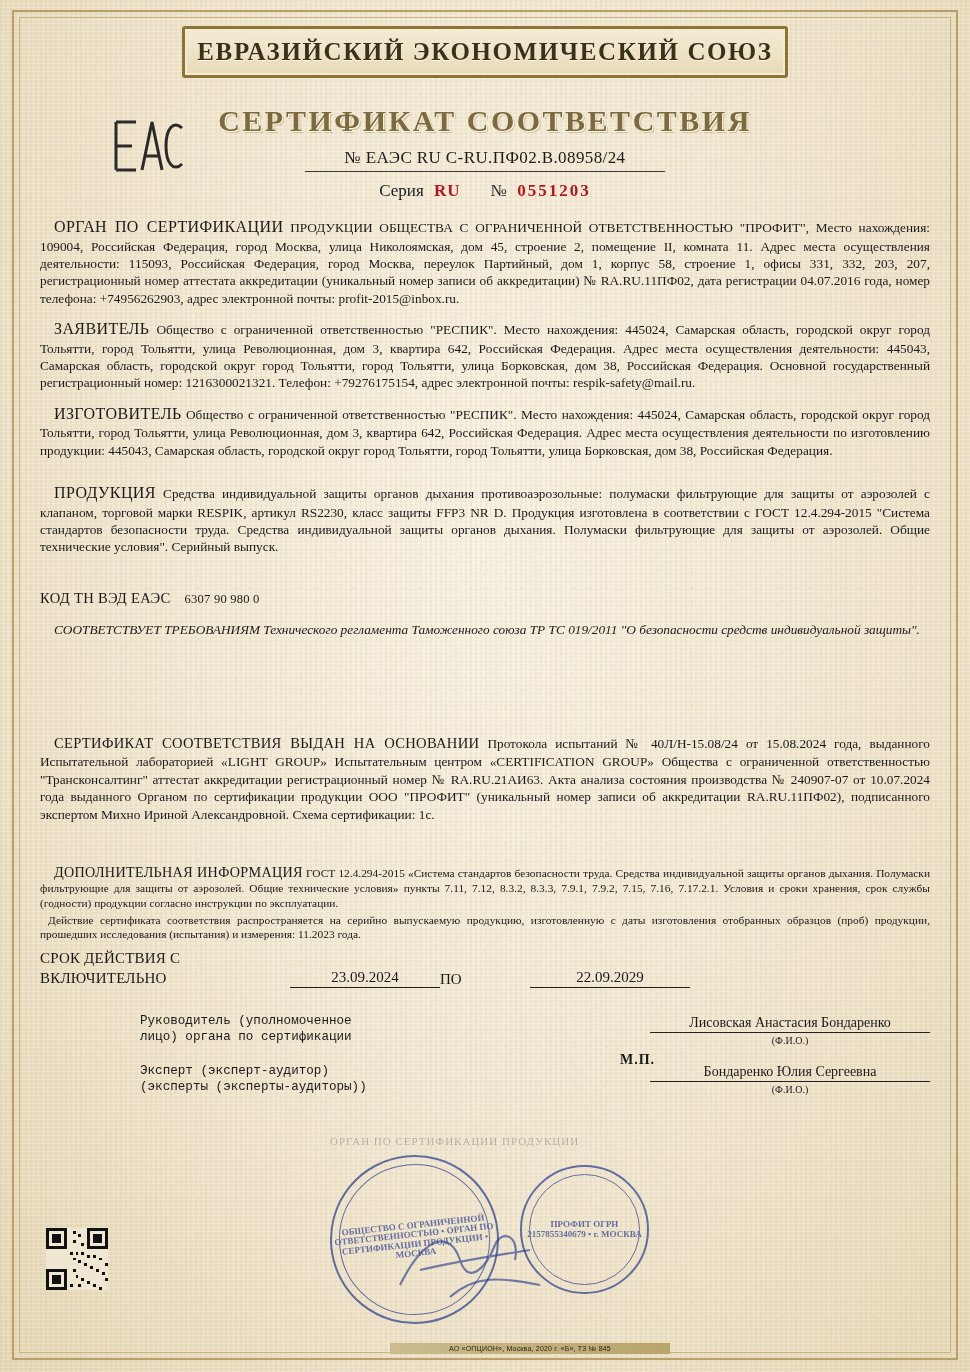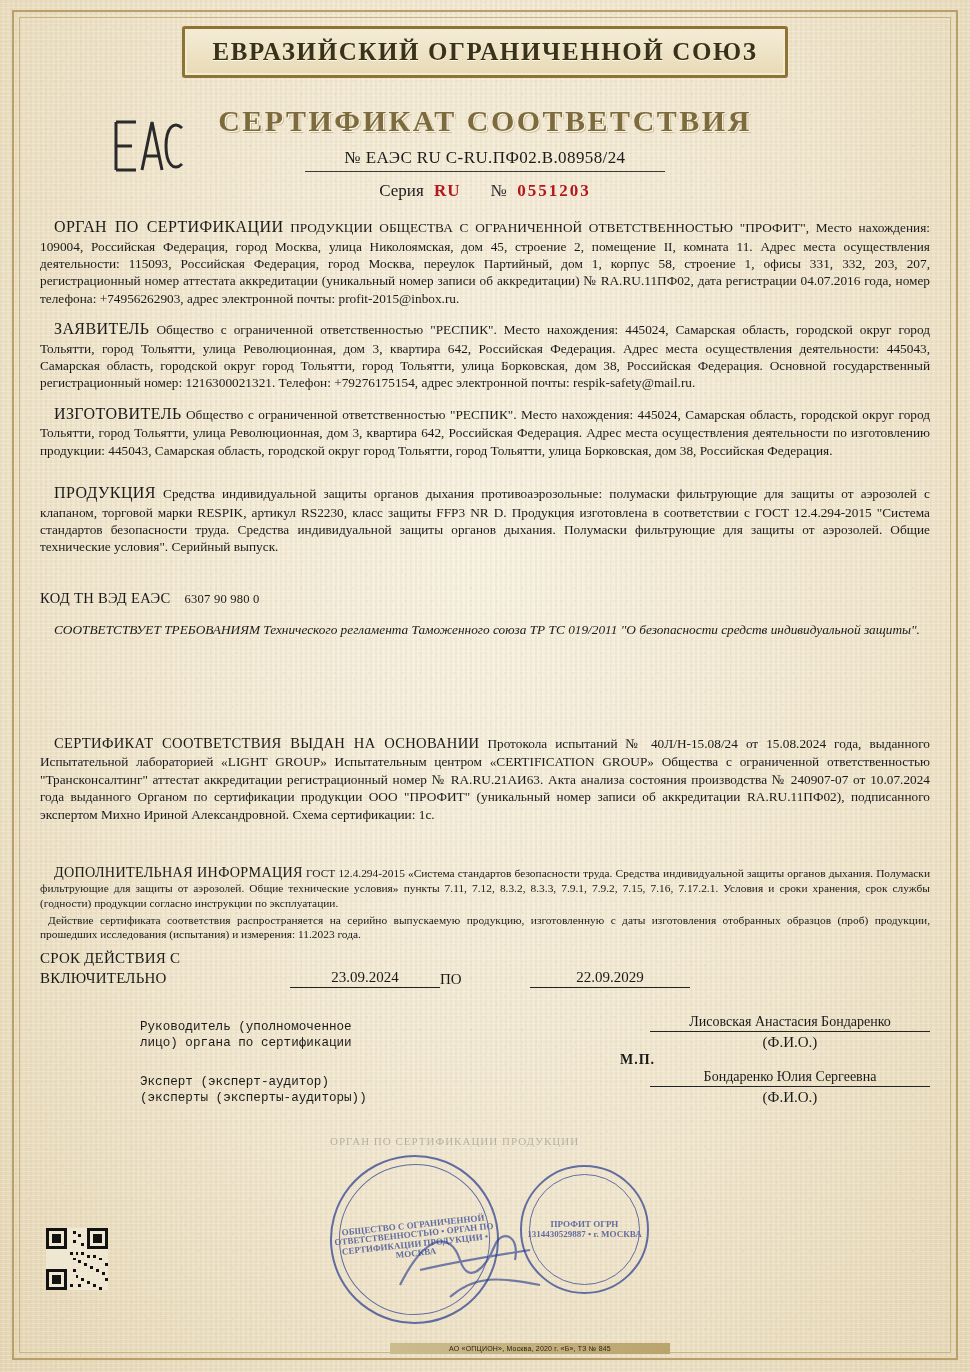--- a/index.html
+++ b/index.html
@@ -113,21 +113,21 @@
     width:160px;text-align:center;border-bottom:1px solid #222;padding-bottom:1px;font-size:15px;
   }
 
   
   .signs{margin-top:26px;position:relative;font-size:12.6px;}
   .sig-row{display:flex;align-items:flex-end;margin-bottom:18px;}
   .sig-left{width:330px;line-height:1.25;padding-left:100px;box-sizing:border-box;font-family:Liberation Mono, monospace;}
   .sig-mid{flex:1;}
   .sig-right{width:280px;text-align:center;}
   .sig-right .name{border-bottom:1px solid #222;padding-bottom:1px;font-size:14px;}
-  .sig-right .fio{font-size:15px;margin-top:2px;}
+  .sig-right .fio{font-size:10px;margin-top:2px;}
   .mp{position:absolute;left:580px;top:38px;font-size:14px;font-weight:bold;letter-spacing:1px;}
 
   
   .stamp{
     position:absolute;border-radius:50%;
     border:2px solid #2b3f91;color:#2b3f91;
     opacity:.72;
     pointer-events:none;
   }
   .stamp .inner{
@@ -160,21 +160,21 @@
 <body>
 
 <div class="page">
   <div class="guilloche"></div>
   <div class="border-outer"></div>
   <div class="border-inner"></div>
 
   <div class="content">
 
     <div class="eaeu-banner">
-      <span>ЕВРАЗИЙСКИЙ ОГРАНИЧЕННОЙ СОЮЗ</span>
+      <span>ЕВРАЗИЙСКИЙ ЭКОНОМИЧЕСКИЙ СОЮЗ</span>
     </div>
 
     <div class="title">СЕРТИФИКАТ СООТВЕТСТВИЯ</div>
 
     <div class="cert-no">
       <span>№ ЕАЭС RU C-RU.ПФ02.В.08958/24</span>
       <span class="hr"></span>
     </div>
 
     <div class="series-row">
@@ -272,21 +272,21 @@
   <div class="watermark">
     <span>ОРГАН ПО СЕРТИФИКАЦИИ ПРОДУКЦИИ</span>
   </div>
 
   <div class="stamp" id="stamp-cert">
     <div class="inner"></div>
     <div class="txt">ОБЩЕСТВО С ОГРАНИЧЕННОЙ ОТВЕТСТВЕННОСТЬЮ • ОРГАН ПО СЕРТИФИКАЦИИ ПРОДУКЦИИ • МОСКВА</div>
   </div>
   <div class="stamp" id="stamp-profit">
     <div class="inner"></div>
-    <div class="txt">ПРОФИТ ОГРН 1314430529887 • г. МОСКВА</div>
+    <div class="txt">ПРОФИТ ОГРН 2157855340679 • г. МОСКВА</div>
   </div>
 
   <svg class="sig-scribble" viewBox="0 0 190 95">
     <g fill="none" stroke="#2b3f91" stroke-width="2.2" opacity="0.8">
       <path d="M10 70 C35 20, 60 15, 70 45 C78 70, 95 55, 105 30 C112 14, 130 20, 125 45"></path>
       <path d="M30 55 C60 48, 95 42, 140 35"></path>
       <path d="M60 82 C85 60, 110 62, 150 70"></path>
     </g>
   </svg>
 

